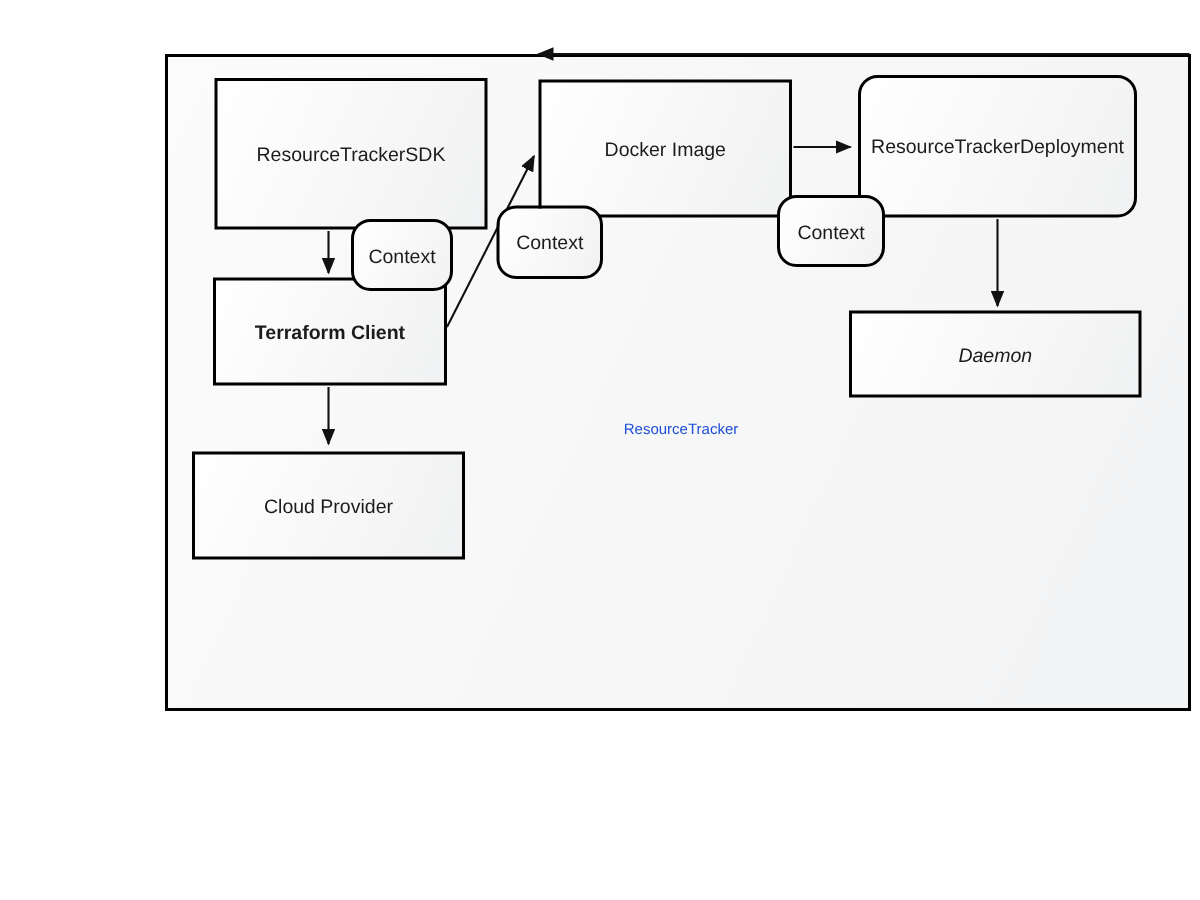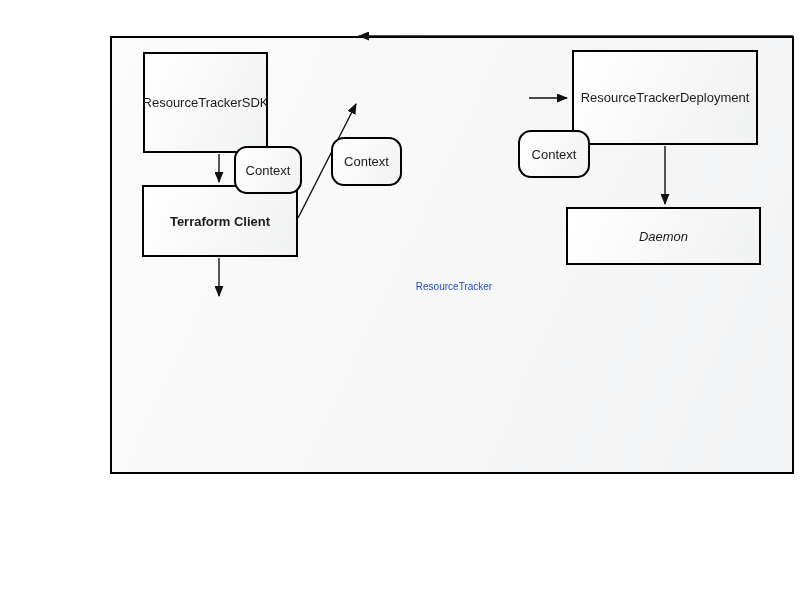--- a/index.html
+++ b/index.html
@@ -31,25 +31,25 @@
     background: linear-gradient(115deg, #ffffff 0%, #f0f1f2 100%);
     box-sizing: border-box;
     display: flex;
     align-items: center;
     justify-content: center;
     font-size: 13px;
     color: #1b1b1b;
     z-index: 1;
     text-align: center;
   }
-  #n-sdk        { left: 143px; top:  52px; width: 125px; height: 101px; }
+  #n-sdk        { left: 143px; top:  52px; width: 182px; height: 101px; }
   #n-terraform  { left: 142px; top: 185px; width: 156px; height:  72px; font-weight: bold; }
   #n-cloud      { left: 128px; top: 301px; width: 182px; height:  72px; }
   #n-docker     { left: 359px; top:  53px; width: 169px; height:  92px; }
-  #n-deployment { left: 572px; top:  50px; width: 186px; height:  95px; }
+  #n-deployment { left: 572px; top:  50px; width: 186px; height:  95px; border-radius: 13px; }
   #n-daemon     { left: 566px; top: 207px; width: 195px; height:  58px; font-style: italic; }
   .ctx {
     position: absolute;
     border: 2.5px solid #000000;
     border-radius: 13px;
     background: linear-gradient(115deg, #ffffff 0%, #f2f2f3 100%);
     box-sizing: border-box;
     display: flex;
     align-items: center;
     justify-content: center;
@@ -89,20 +89,26 @@
 <div class="canvas">
 
   <div class="outer"></div>
 
   <div class="node" id="n-sdk">
     <span>ResourceTrackerSDK</span>
   </div>
   <div class="node" id="n-terraform">
     <span>Terraform Client</span>
   </div>
+  <div class="node" id="n-cloud">
+    <span>Cloud Provider</span>
+  </div>
+  <div class="node" id="n-docker">
+    <span>Docker Image</span>
+  </div>
   <div class="node" id="n-deployment">
     <span>ResourceTrackerDeployment</span>
   </div>
   <div class="node" id="n-daemon">
     <span>Daemon</span>
   </div>
 
   <svg class="connectors" viewBox="0 0 800 600">
     <defs>
       <marker id="ah" markerUnits="userSpaceOnUse" markerWidth="11" markerHeight="9" refX="10" refY="4.5" orient="auto">

